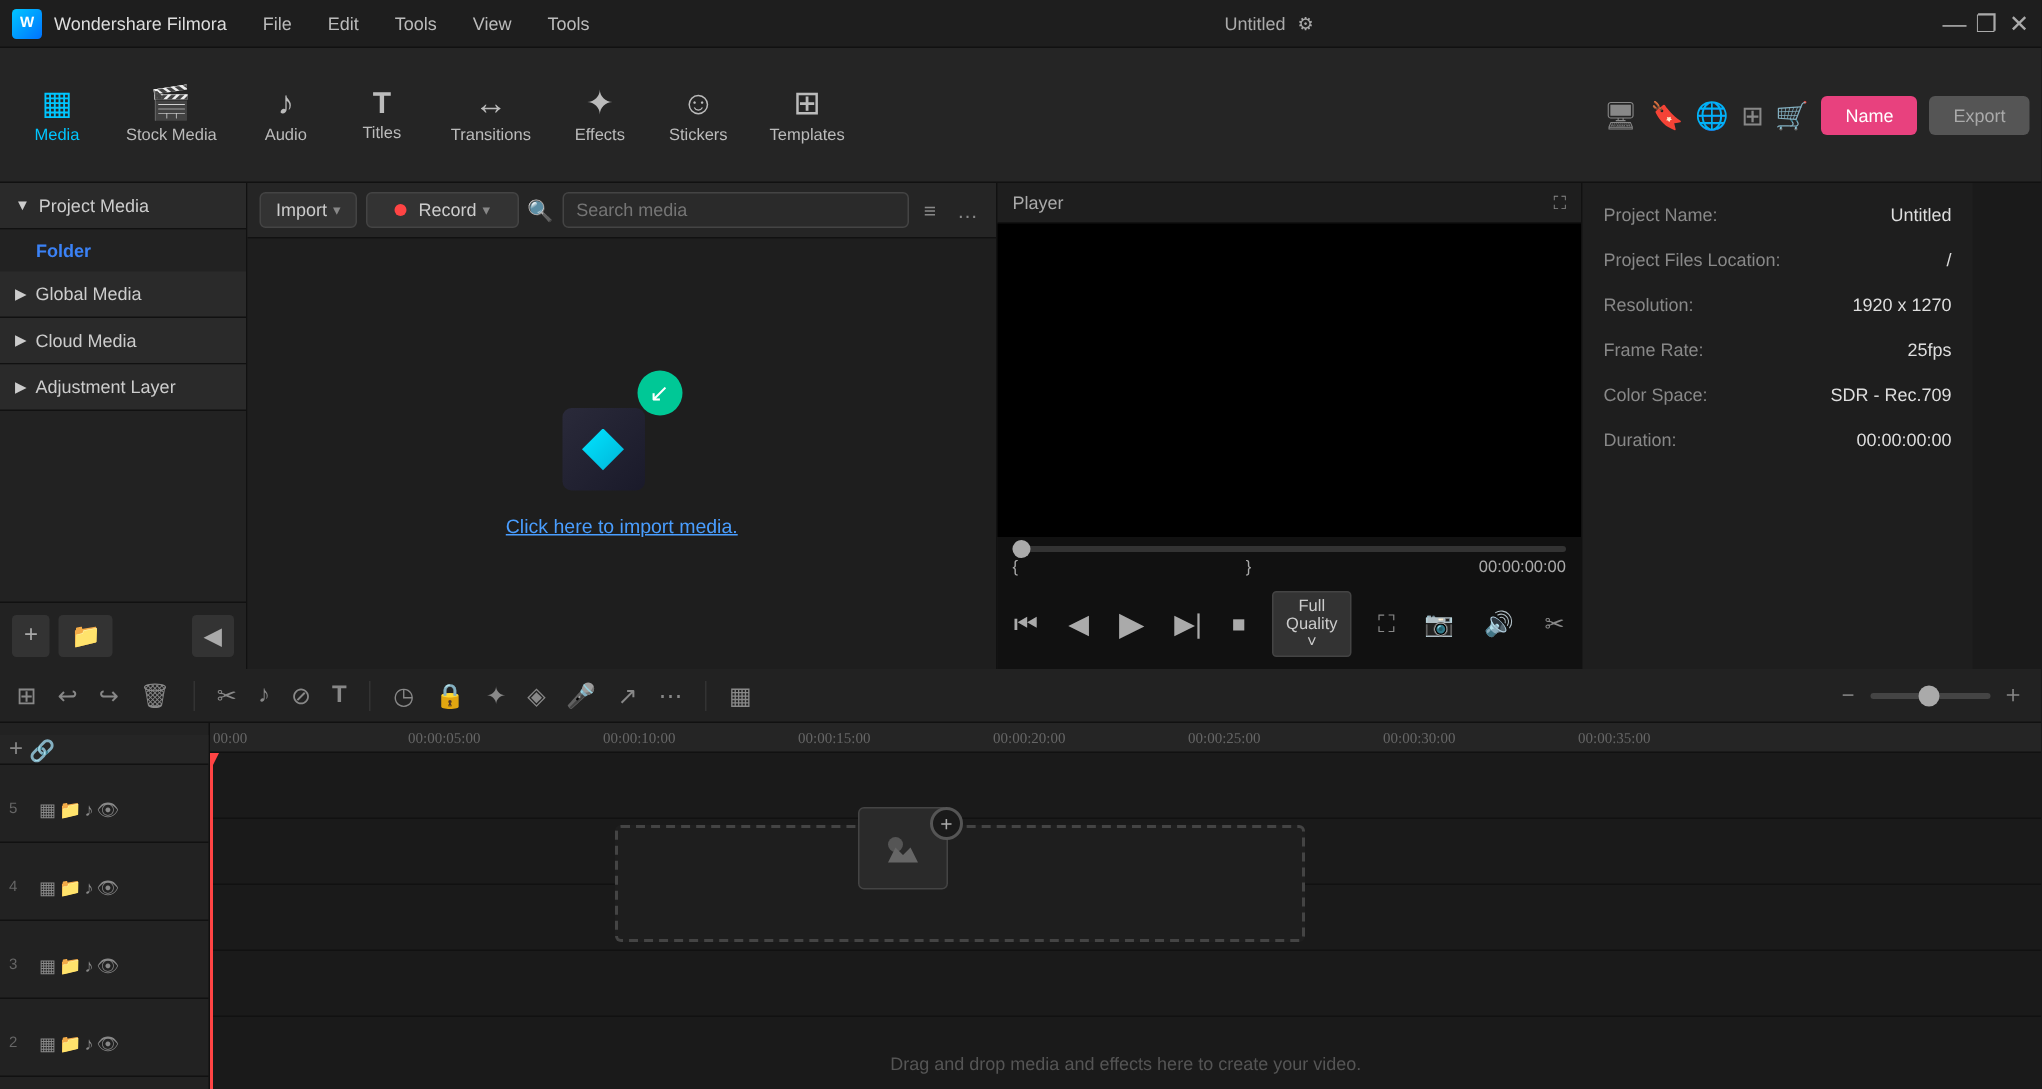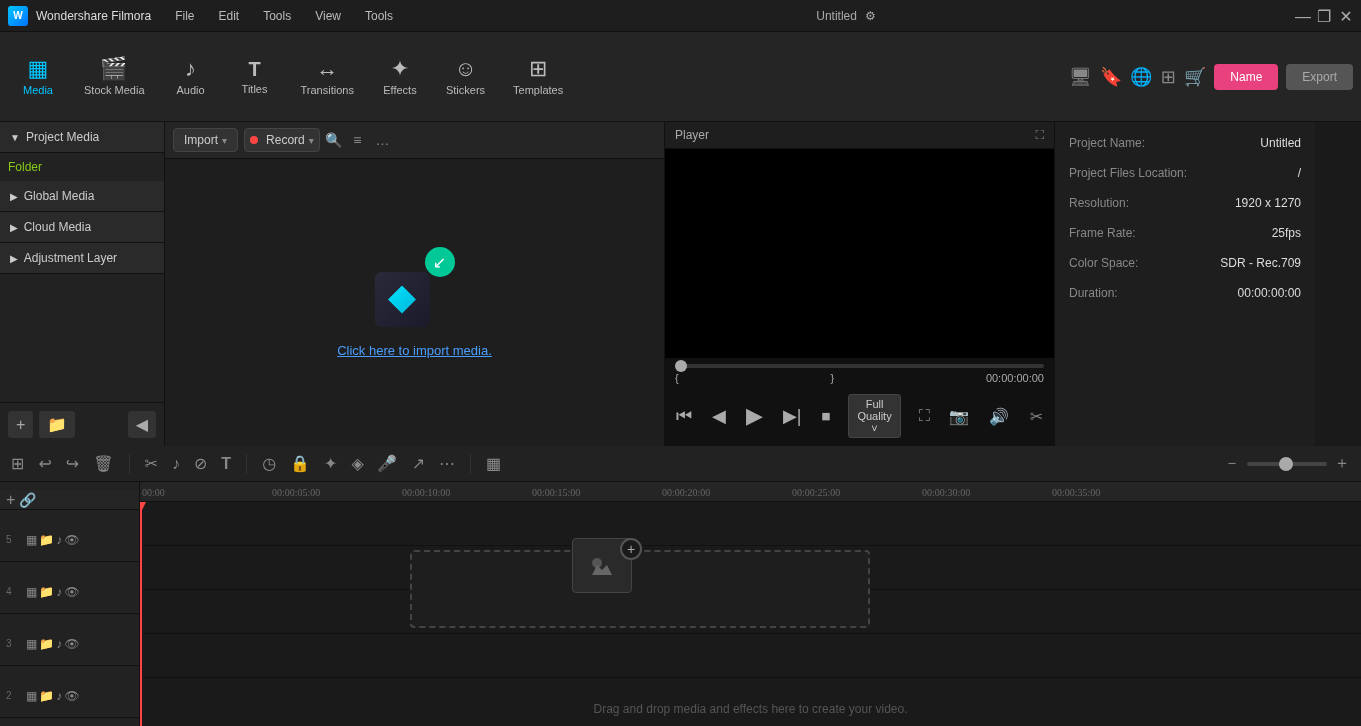--- a/index.html
+++ b/index.html
@@ -24,29 +24,29 @@
     .tool-label { font-size: 11px; }
     #toolbar-right { margin-left: auto; display: flex; align-items: center; gap: 8px; }
     #login-btn { background: #e8417e; color: white; border: none; padding: 6px 16px; border-radius: 4px; cursor: pointer; font-size: 12px; }
     #export-btn { background: #555; color: #aaa; border: none; padding: 6px 16px; border-radius: 4px; cursor: pointer; font-size: 12px; }
 
     
     #left-panel { width: 165px; background: #222; border-right: 1px solid #111; display: flex; flex-direction: column; }
     .panel-section { padding: 0; }
     .panel-header { display: flex; align-items: center; padding: 8px 10px; cursor: pointer; color: #ccc; font-size: 12px; background: #2a2a2a; border-bottom: 1px solid #111; }
     .panel-header .arrow { margin-right: 6px; font-size: 10px; }
-    .panel-sub-item { padding: 7px 8px; cursor: pointer; color: #84cc16; font-size: 12px; }
+    .panel-sub-item { padding: 7px 24px; cursor: pointer; color: #3b82f6; font-size: 12px; font-weight: bold; }
     #left-panel-bottom { margin-top: auto; display: flex; padding: 8px; gap: 6px; border-top: 1px solid #111; }
     .panel-bottom-btn { background: #333; border: none; color: #aaa; padding: 4px 8px; border-radius: 3px; cursor: pointer; font-size: 16px; }
 
     
     #media-panel { flex: 1; background: #1e1e1e; display: flex; flex-direction: column; border-right: 1px solid #111; max-width: 500px; }
     #media-toolbar { display: flex; align-items: center; padding: 6px 8px; gap: 6px; border-bottom: 1px solid #111; background: #252525; }
     #import-btn { background: #333; border: 1px solid #444; color: #ccc; padding: 4px 10px; border-radius: 4px; cursor: pointer; font-size: 12px; display: flex; align-items: center; gap: 4px; }
-    #record-btn { background: #333; border: 1px solid #444; color: #ccc; padding: 4px 5px; border-radius: 4px; cursor: pointer; font-size: 12px; display: flex; align-items: center; gap: 4px; }
+    #record-btn { background: #333; border: 1px solid #444; color: #ccc; padding: 4px 18px; border-radius: 4px; cursor: pointer; font-size: 12px; display: flex; align-items: center; gap: 4px; }
     #search-box { flex: 1; background: #2a2a2a; border: 1px solid #444; color: #ccc; padding: 4px 8px; border-radius: 4px; font-size: 12px; outline: none; }
     .media-toolbar-icon { color: #888; cursor: pointer; font-size: 14px; padding: 4px; }
     #media-drop-zone { flex: 1; display: flex; flex-direction: column; align-items: center; justify-content: center; color: #888; font-size: 13px; text-align: center; gap: 8px; }
     .drop-text-link { color: #4a9eff; text-decoration: underline; cursor: pointer; }
 
     
     #filmora-icon-container { position: relative; width: 80px; height: 80px; margin-bottom: 8px; }
     .filmora-box { width: 55px; height: 55px; background: linear-gradient(135deg, #2a2a3a, #1a1a2a); border-radius: 6px; position: absolute; bottom: 0; left: 0; display: flex; align-items: center; justify-content: center; }
     .filmora-diamond { width: 28px; height: 28px; background: linear-gradient(135deg, #00e5ff, #00b4d8); clip-path: polygon(50% 0%, 100% 50%, 50% 100%, 0% 50%); }
     .filmora-arrow { position: absolute; top: 0; right: 0; width: 30px; height: 30px; background: #00c896; border-radius: 50%; display: flex; align-items: center; justify-content: center; color: white; font-size: 16px; }
@@ -220,20 +220,21 @@
           <button id="import-btn">
             <span>Import</span>
             <span class="dropdown-arrow">▾</span>
           </button>
           <button id="record-btn">
             <span class="red-dot"></span>
             <span>Record</span>
             <span class="dropdown-arrow">▾</span>
           </button>
           <span style="color:#888;font-size:14px;">🔍</span>
+          <input id="search-box" type="text" placeholder="Search media" style="">
           <span class="media-toolbar-icon">≡</span>
           <span class="media-toolbar-icon">…</span>
         </div>
         <div id="media-drop-zone">
           <div id="filmora-icon-container">
             <div class="filmora-box">
               <div class="filmora-diamond"></div>
             </div>
             <div class="filmora-arrow">↙</div>
           </div>

